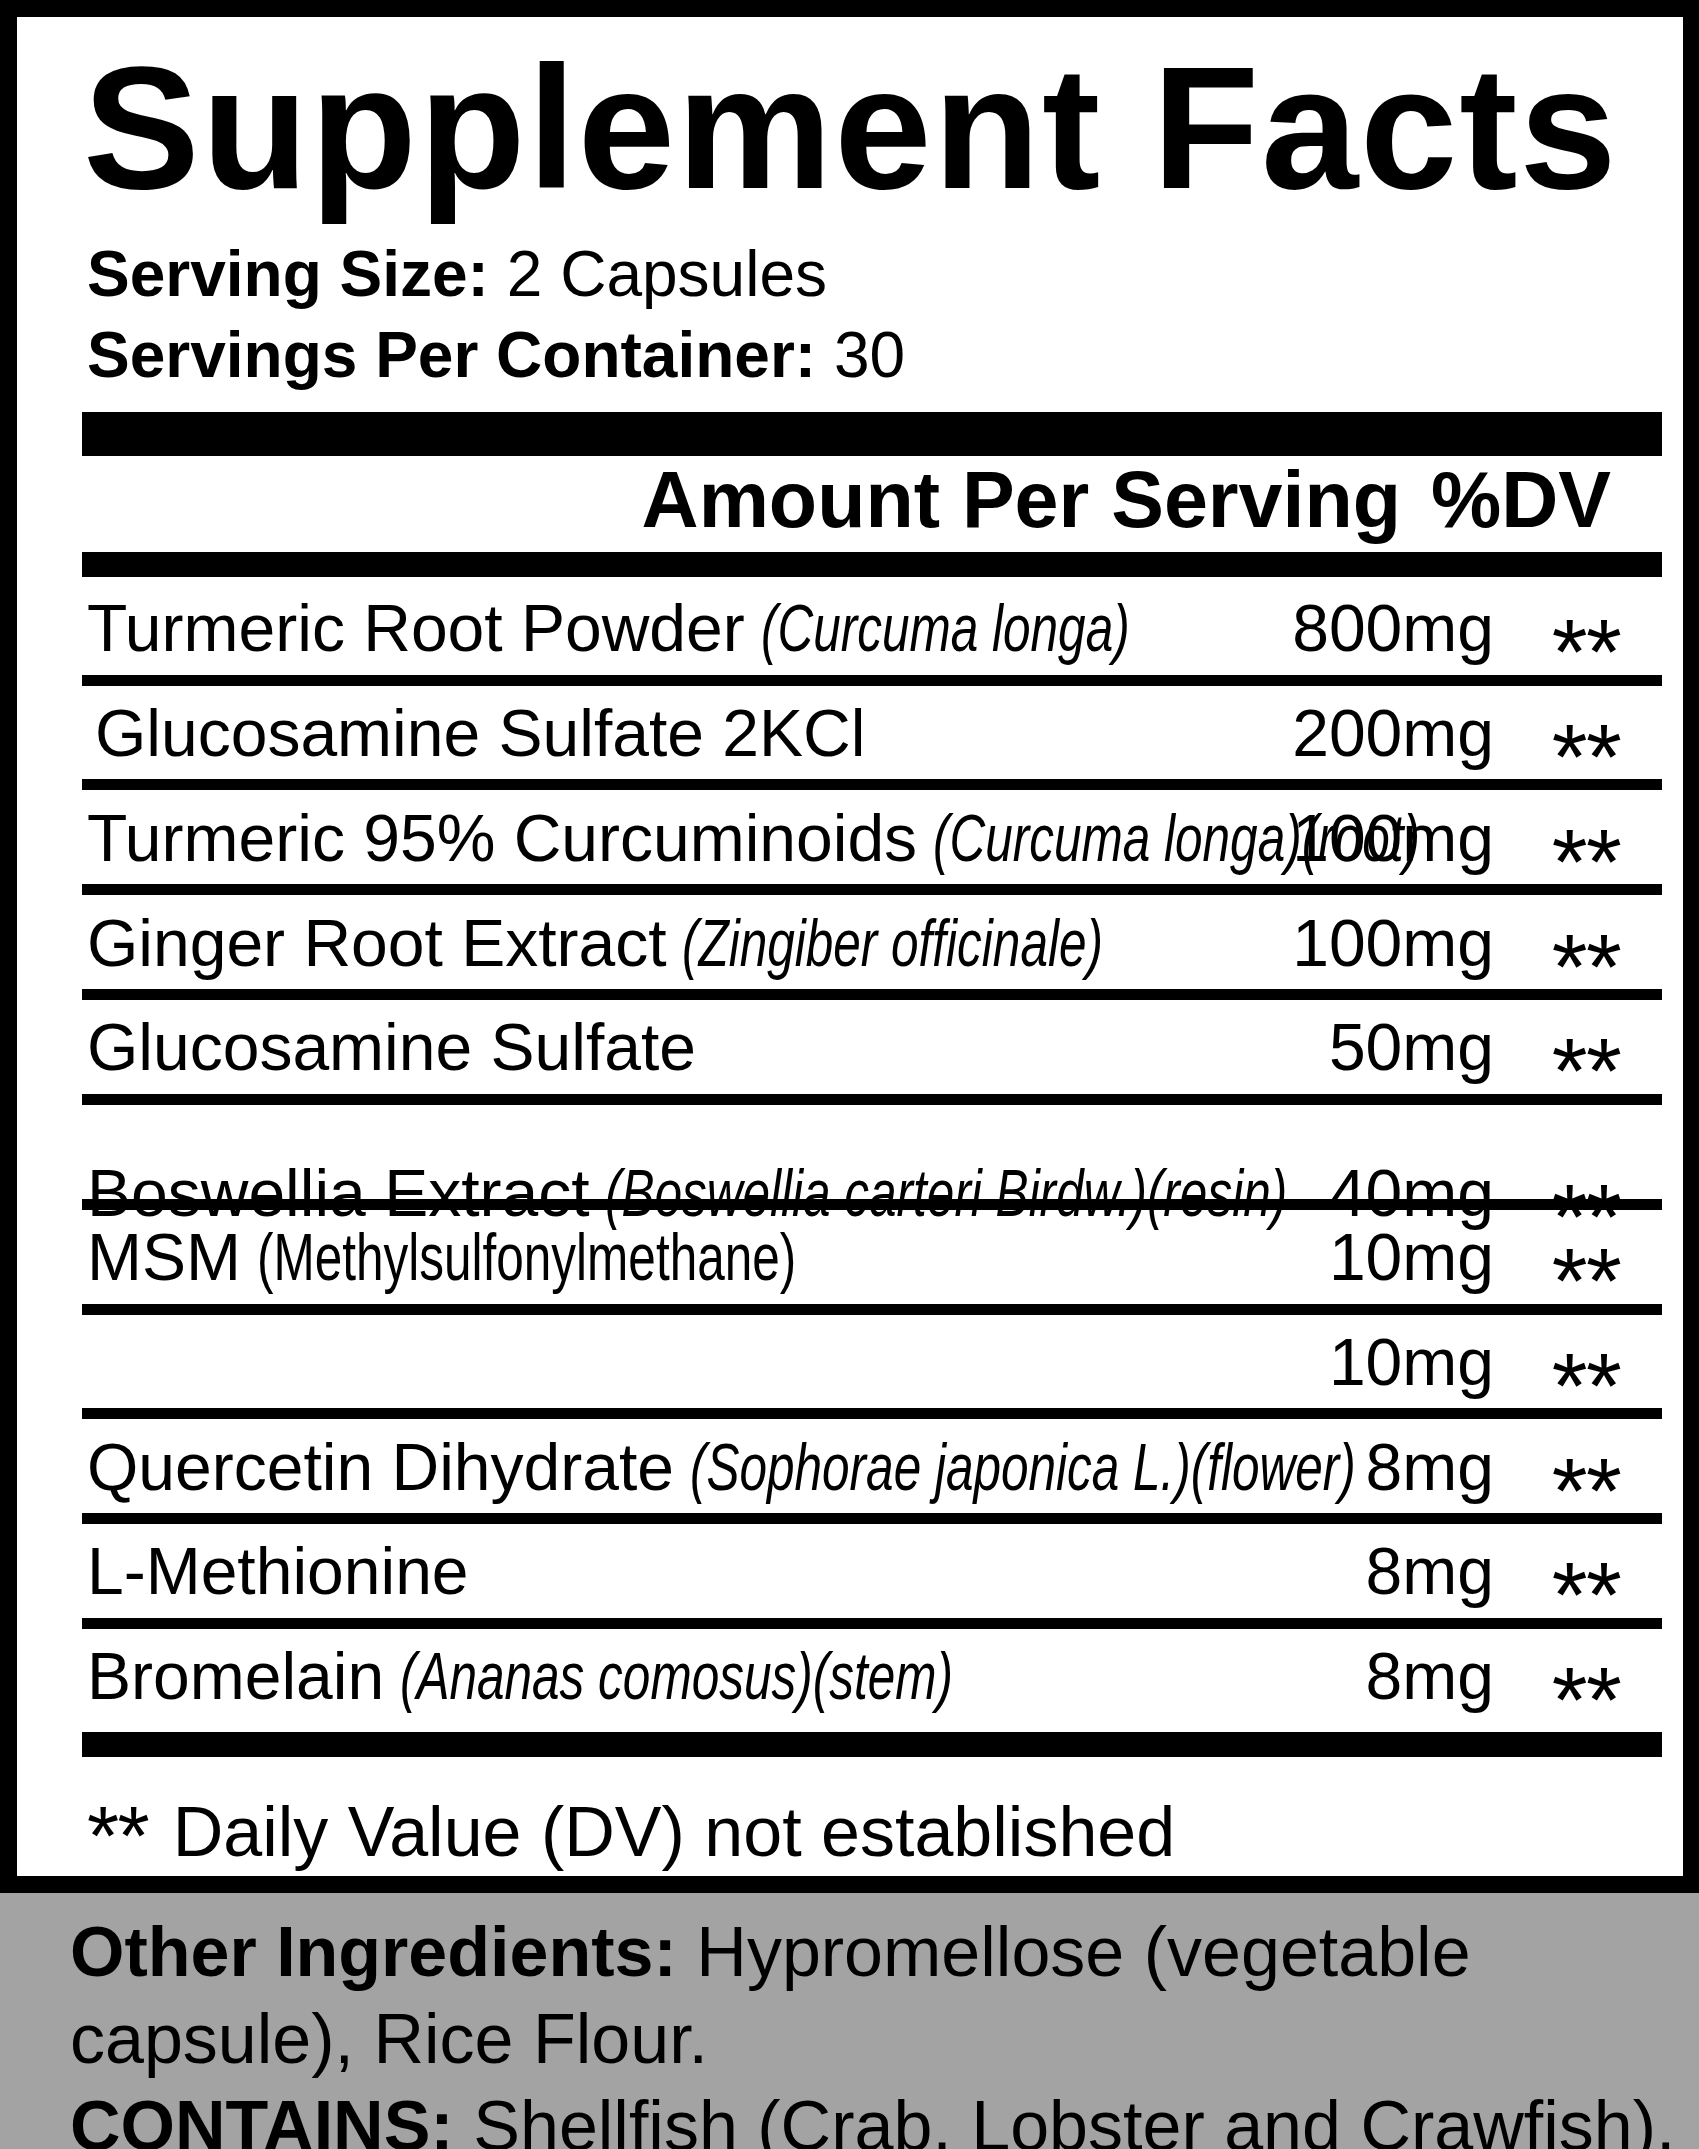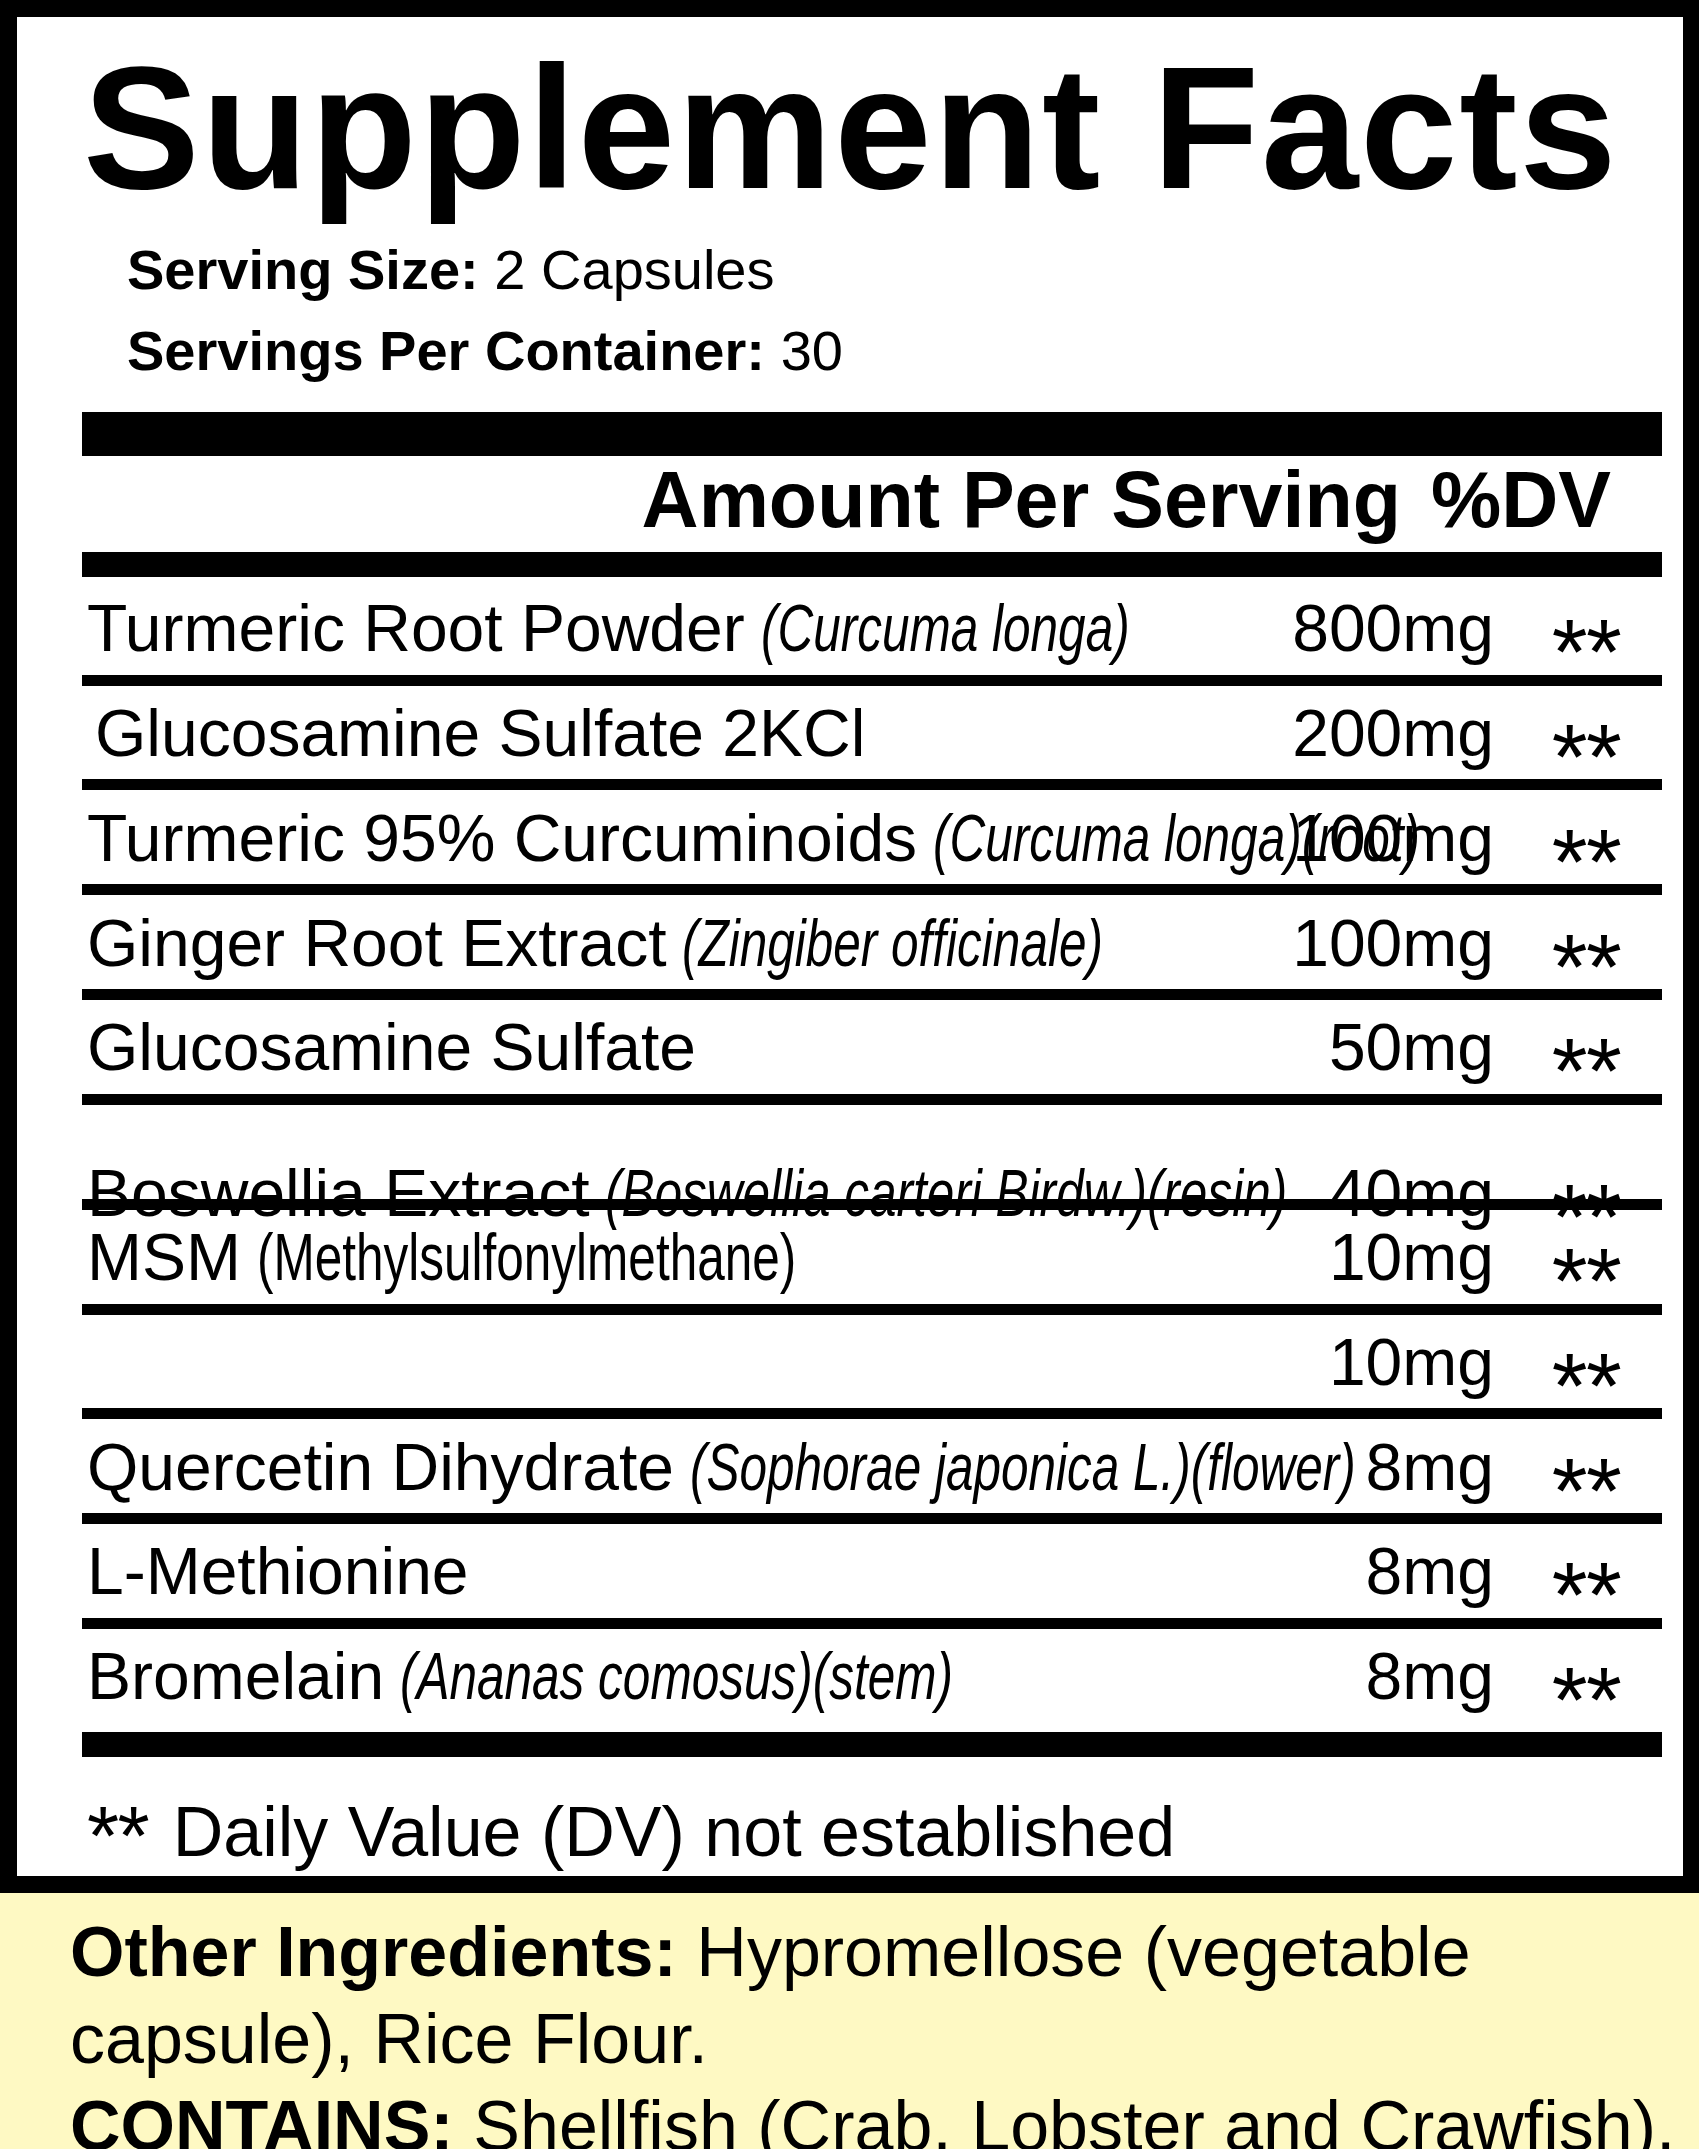--- a/index.html
+++ b/index.html
@@ -1,23 +1,23 @@
 <!DOCTYPE html>
 <html style="font-size:14px"><head>
 <meta charset="utf-8">
 <style>
   html,body{margin:0;padding:0;background:#fff;}
   .page{position:relative;width:1700px;height:2149px;overflow:hidden;
-        font-family:"Liberation Sans","DejaVu Sans",sans-serif;color:#000;background:#fef9c3;}
+        font-family:"Liberation Sans","DejaVu Sans",sans-serif;color:#000;background:#a3a3a3;}
   .facts-box{position:absolute;left:0;top:0;width:1700px;height:1893px;
              box-sizing:border-box;border:17.5px solid #000;background:#fff;}
   .title{position:absolute;left:66px;top:23px;font-size:175px;font-weight:bold;
          letter-spacing:0.01em;line-height:1;white-space:nowrap;}
   .line{position:absolute;line-height:1;white-space:nowrap;}
-  .serv{font-size:56px;margin-left:40px;}
+  .serv{font-size:64px;}
   .b{font-weight:bold;}
   .val{margin-left:0.28em;}
   .rule{position:absolute;left:65px;width:1580px;background:#000;}
   .hdr{position:absolute;top:443px;right:72px;font-size:79px;font-weight:bold;
        line-height:1;display:flex;gap:30px;white-space:nowrap;}
   .row{position:absolute;left:0;right:0;height:96px;font-size:66px;line-height:1;}
   .row-name{position:absolute;left:70px;white-space:nowrap;}
   .sub{display:inline-block;margin-left:0.24em;transform-origin:left 60%;}
   .sub:empty{margin:0;}
   .sub[data-italic="true"]{font-style:italic;}

